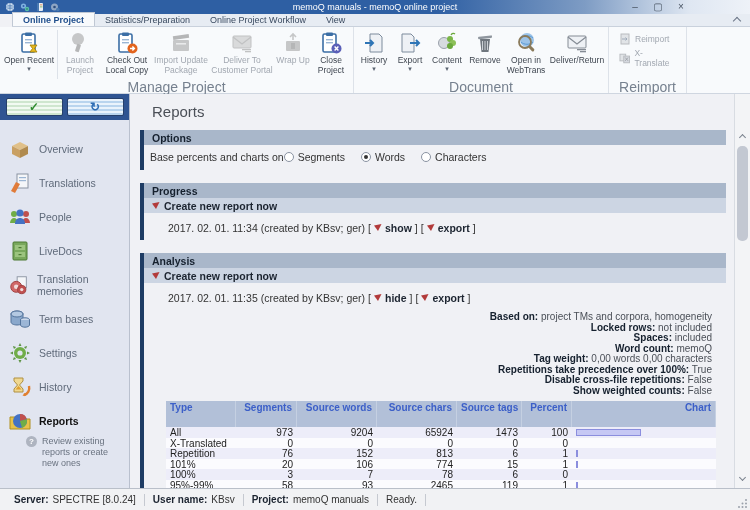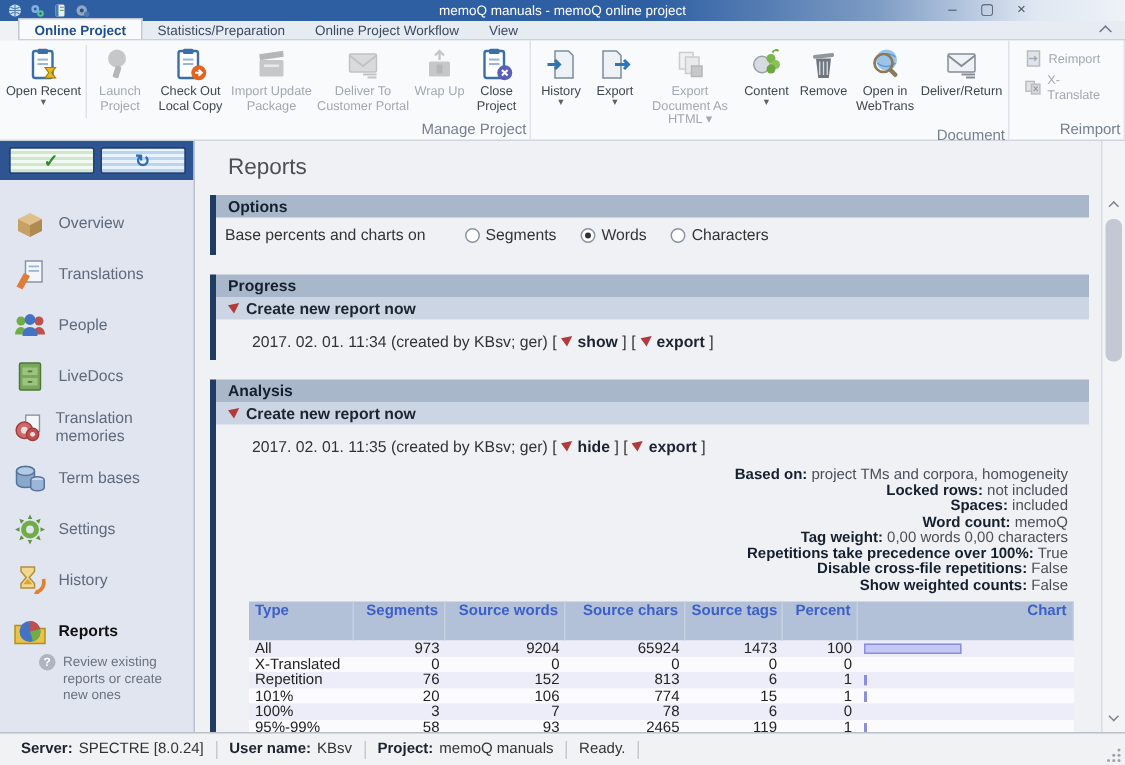--- a/index.html
+++ b/index.html
@@ -28,21 +28,21 @@
   .rgroup{display:flex;flex-direction:column;border-right:1px solid #dde2e9;padding:1px 2px 0 2px}
   .rbtns{display:flex;flex:1}
   .rbtn{display:flex;flex-direction:column;align-items:center;padding-top:2px;border-radius:2px}
   .ric{height:26px;display:flex;align-items:center;justify-content:center}
   .ric svg{display:block}
   .rlbl{font-size:8.5px;line-height:9.5px;text-align:center;color:#3f4650;white-space:pre-line}
   .caret-line{font-size:7px;color:#5a6470;line-height:6px;height:6px}
   .rbtn.disabled .rlbl,.rbtn.disabled .caret-line{color:#a2a8b1}
   .rbtn.disabled .ric{opacity:.5;filter:grayscale(1)}
   .sep-v{width:1px;background:#dde2e9;margin:2px 1px}
-  .rgroup-label{height:12px;font-size:10px;color:#76818f;text-align:right;line-height:12px}
+  .rgroup-label{height:12px;font-size:14px;color:#76818f;text-align:center;line-height:12px}
   .rgroup-small{display:flex;flex-direction:column;justify-content:flex-start;gap:3px;padding:5px 8px 0 8px;flex:1}
   .sbtn{display:flex;align-items:center;gap:4px;font-size:8.5px;color:#a2a8b1}
   .sbtn svg{display:block;opacity:.6;filter:grayscale(.6)}
 
   
   .bodyarea{position:absolute;left:0;top:94px;width:750px;height:394px;display:flex}
 
   
   .sidebar{width:130px;height:100%;background:#e1e5f0;border-right:1px solid #b9c0ce;display:flex;flex-direction:column;overflow:hidden}
   .side-strip{height:26px;background:#2f5492;display:flex;align-items:center;justify-content:center;gap:4px}
@@ -62,21 +62,21 @@
   .page-title{font-size:15px;color:#4a4f57;padding:9px 0 8px 22px}
   .sections{padding:2px 8px 0 10px}
   .section{border-left:4px solid #1e3c64;margin-bottom:13px}
   .sec-head{height:15px;background:#a9b7ca;display:flex;align-items:center;padding-left:8px}
   .sec-head .htext{font-size:10.5px;font-weight:bold;color:#15202e}
   .create-row{height:15px;background:#ccd5e3;display:flex;align-items:center;gap:4px;padding-left:8px}
   .create-row .ctext{font-size:10.5px;font-weight:bold;color:#1c2430}
   .flag{width:8px;height:8px;flex:0 0 auto}
   .entry-line{display:flex;align-items:center;gap:3px;padding:9px 0 6px 24px;font-size:10.5px;color:#333}
   .entry-line b{color:#1c2430}
-  .options-body{display:flex;align-items:center;gap:26px;padding:6px 0 7px 6px;font-size:10.5px;color:#333}
+  .options-body{display:flex;align-items:center;padding:6px 0 7px 6px;font-size:10.5px;color:#333}
   .radio-group{display:flex;gap:16px;align-items:center}
   .radio{display:flex;align-items:center;gap:4px}
   .rdot{width:10px;height:10px;border-radius:50%;border:1px solid #8a93a2;background:#fff;position:relative}
   .radio.checked .rdot:after{content:"";position:absolute;left:2px;top:2px;width:4px;height:4px;border-radius:50%;background:#333}
 
   .settings-block{display:flex;flex-direction:column;align-items:flex-end;padding:2px 14px 4px 0}
   .set-line{font-size:10px;line-height:10.5px;white-space:nowrap}
   .set-label{font-weight:bold;color:#15202e}
   .set-value{color:#4a4f57}
 
@@ -258,30 +258,20 @@
       </div>
       <div class="rbtn" style="width:36px">
         <span class="ric">
           <svg width="24" height="24" viewBox="0 0 24 24">
               <path d="M4 3h9l3 3v15H4z" fill="#eef1f5" stroke="#7c8b9c"></path>
               <path d="M12 12h9m-3-3 3 3-3 3" stroke="#2e75b6" stroke-width="2" fill="none"></path>
             </svg>
         </span>
         <span class="rlbl">Export</span>
         <span class="caret-line">▾</span>
-      </div>
-      <div class="rbtn disabled" style="width:64px">
-        <span class="ric">
-          <svg width="24" height="24" viewBox="0 0 24 24">
-              <rect x="5" y="4" width="9" height="11" fill="#e8eaee" stroke="#9aa1ab"></rect>
-              <rect x="9" y="7" width="9" height="11" fill="#d7dbe0" stroke="#9aa1ab"></rect>
-              <rect x="13" y="13" width="7" height="7" fill="#7c9cc4" stroke="#5a7aa4"></rect>
-            </svg>
-        </span>
-        <span class="rlbl">Export Document As HTML ▾</span>
       </div>
       <div class="rbtn" style="width:38px">
         <span class="ric">
           <svg width="24" height="24" viewBox="0 0 24 24">
               <circle cx="9" cy="12" r="5.5" fill="#d7dbe0" stroke="#9aa1ab"></circle>
               <circle cx="15" cy="8" r="3" fill="#7ab648"></circle>
               <circle cx="18" cy="12" r="3" fill="#8cc058"></circle>
               <circle cx="15" cy="15" r="3" fill="#6aa83c"></circle>
               <path d="M16 4c1-2 3-2 4-1" stroke="#6aa83c" stroke-width="1.2" fill="none"></path>
             </svg>

